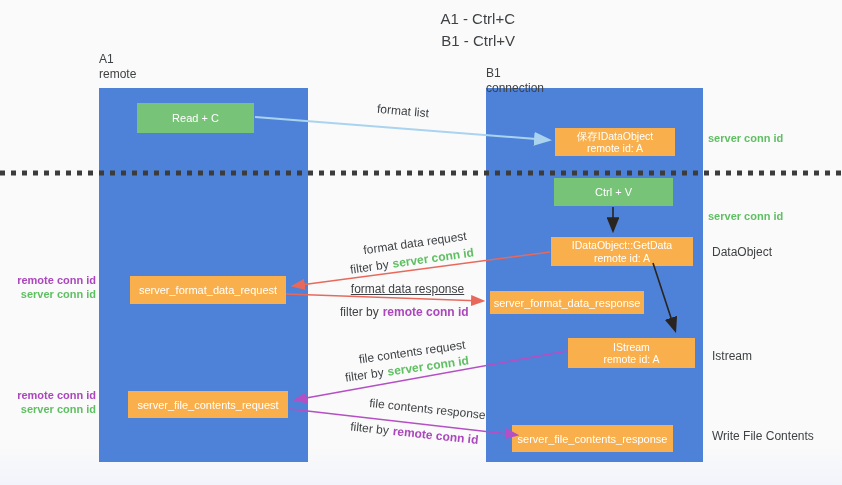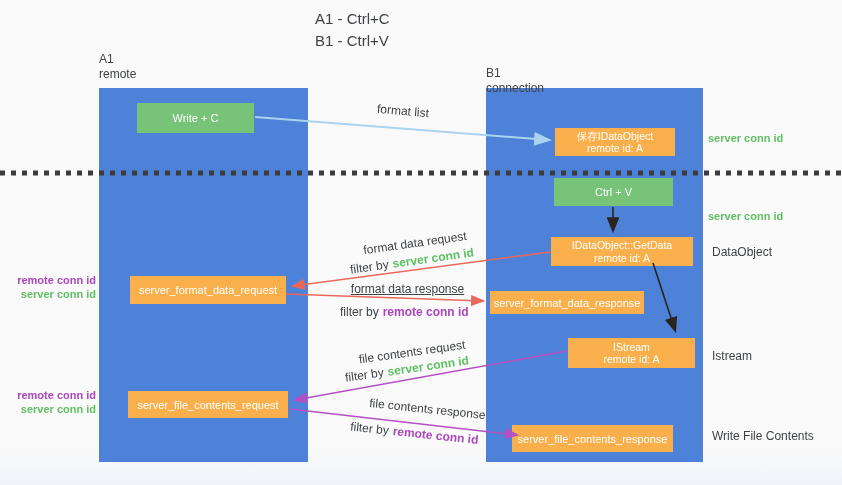--- a/index.html
+++ b/index.html
@@ -1,21 +1,21 @@
 <!DOCTYPE html>
 <html><head>
 <meta charset="utf-8">
 <style>
   html,body{margin:0;padding:0;}
   body{font-family:"Liberation Sans", sans-serif; background:#f2f2f2;}
   #canvas{position:relative;width:842px;height:485px;background:#fafafa;overflow:hidden;
           background:linear-gradient(#fafafa 92%, #f2f4fb 100%);}
   .lane{position:absolute;top:88px;height:374px;background:#4d82d8;z-index:1;}
   .lane-header{position:absolute;top:52px;text-align:left;font-size:12px;color:#3f4245;line-height:15px;z-index:2;}
-  .title{position:absolute;left:315px;top:8px;width:200px;text-align:left;font-size:15px;color:#3f4245;line-height:22px;z-index:2;}
+  .title{position:absolute;left:315px;top:8px;width:200px;text-align:right;font-size:15px;color:#3f4245;line-height:22px;z-index:2;}
   .node{position:absolute;z-index:2;color:#fff;text-align:center;display:flex;flex-direction:column;justify-content:center;}
   .node-green{background:#77c377;font-size:11px;}
   .node-orange{background:#f9b04c;}
   .one-line{font-size:11px;}
   .two-line{font-size:10.5px;line-height:12.5px;}
   .overlay{position:absolute;left:0;top:0;z-index:3;pointer-events:none;}
   .arrow-label{position:absolute;z-index:4;font-size:12px;color:#3f4245;text-align:center;white-space:nowrap;}
   .tilt-up{transform:rotate(-8deg);}
   .tilt-dn{transform:rotate(6deg);}
   .tilt-sm{transform:rotate(5deg);}
@@ -45,21 +45,21 @@
   </div>
   <div class="lane-header" style="left:486px;width:217px;margin-top:14px;">
     <div>B1</div>
     <div>connection</div>
   </div>
 
   <div class="lane" style="left:99px;width:209px;"></div>
   <div class="lane" style="left:486px;width:217px;"></div>
 
   <div class="node node-green" style="left:137px;top:103px;width:117px;height:30px;">
-    <span>Write + C</span>
+    <span>Read + C</span>
   </div>
   <div class="node node-orange one-line" style="left:130px;top:276px;width:156px;height:28px;">
     <span>server_format_data_request</span>
   </div>
   <div class="node node-orange one-line" style="left:128px;top:391px;width:160px;height:27px;">
     <span>server_file_contents_request</span>
   </div>
 
   <div class="node node-orange two-line" style="left:555px;top:128px;width:120px;height:28px;">
     <span>保存IDataObject</span>

